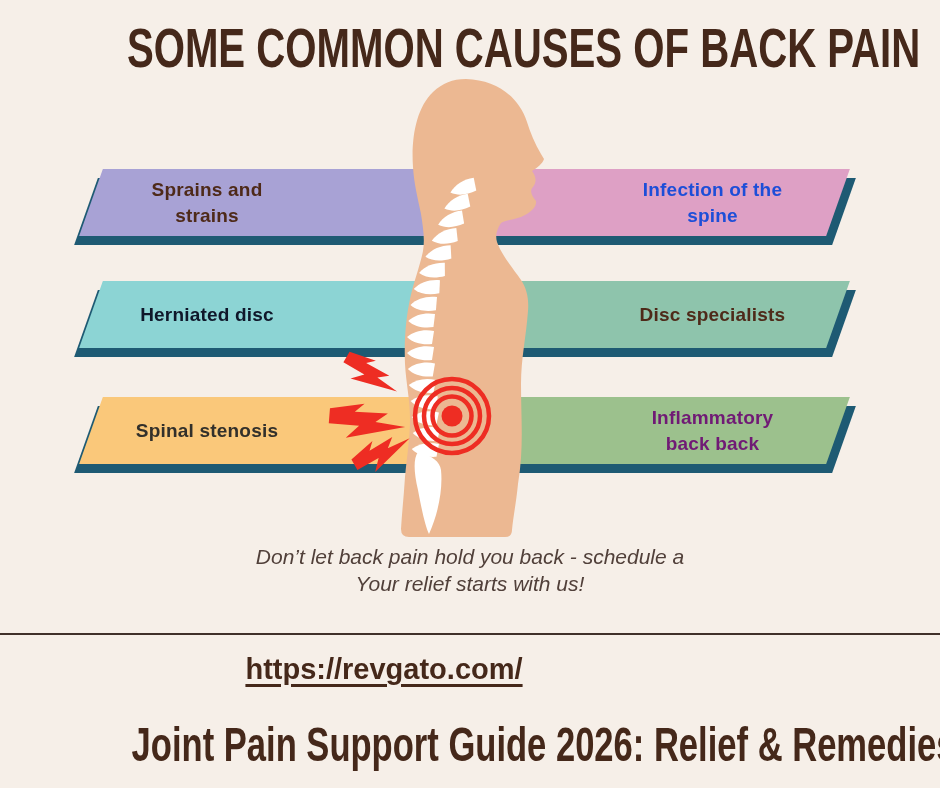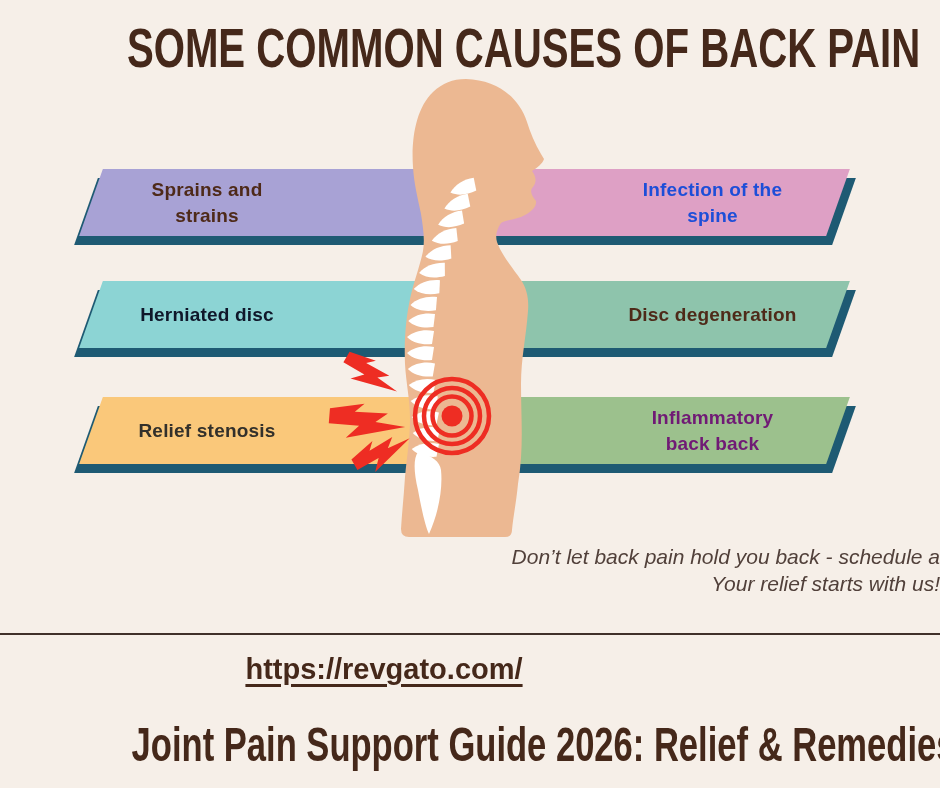--- a/index.html
+++ b/index.html
@@ -24,21 +24,21 @@
   .label{position:absolute;top:0;height:100%;display:flex;flex-direction:column;
          justify-content:center;text-align:center;font-weight:bold;
          font-size:19px;line-height:26px;letter-spacing:.2px}
   .half.left  .label{left:0;width:232px}
   .half.right .label{left:145px;width:245px}
 
   
   .art{position:absolute;top:0;left:0;width:940px;height:788px;z-index:5;pointer-events:none}
 
   
-  .tagline{position:absolute;top:543px;left:0;width:940px;text-align:right;
+  .tagline{position:absolute;top:543px;left:0;width:940px;text-align:center;
            font-style:italic;font-size:21px;line-height:27px}
   .divider{position:absolute;top:633px;left:0;width:940px;height:2px}
   .urlwrap{position:absolute;top:653px;left:0;width:768px;text-align:center}
   .urlwrap a{font-size:29px;font-weight:bold;text-decoration:underline;
              text-decoration-thickness:2.5px;text-underline-offset:5px;cursor:pointer}
   .heading{position:absolute;top:718px;left:0;width:940px;text-align:center;
            font-size:48px;line-height:54px;font-weight:800;white-space:nowrap;
            transform:scaleX(.72);transform-origin:center}
 </style>
 </head>
@@ -73,32 +73,32 @@
       <div class="face" style="background-color: rgb(140, 212, 212);"></div>
       <div class="label" style="color: #0f172a;">
         <span>Herniated disc</span>
         <span></span>
       </div>
     </div>
     <div class="half right">
       <div class="shadow" style="background-color: rgb(30, 90, 115);"></div>
       <div class="face" style="background-color: rgb(142, 196, 172);"></div>
       <div class="label" style="color: rgb(78, 42, 25);">
-        <span>Disc degeneration</span>
+        <span>Disc specialists</span>
         <span></span>
       </div>
     </div>
   </div>
 
   <div class="row r3">
     <div class="half left">
       <div class="shadow" style="background-color: rgb(30, 90, 115);"></div>
       <div class="face" style="background-color: rgb(250, 200, 122);"></div>
       <div class="label" style="color: rgb(50, 48, 43);">
-        <span>Relief stenosis</span>
+        <span>Spinal stenosis</span>
         <span></span>
       </div>
     </div>
     <div class="half right">
       <div class="shadow" style="background-color: rgb(30, 90, 115);"></div>
       <div class="face" style="background-color: rgb(156, 193, 141);"></div>
       <div class="label" style="color: #701a75;">
         <span>Inflammatory</span>
         <span>back back</span>
       </div>

